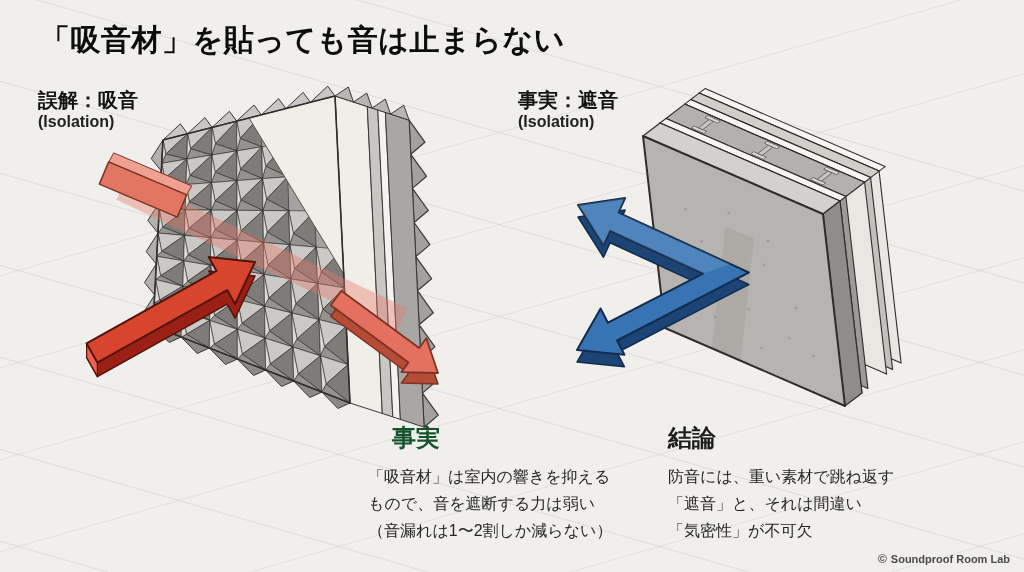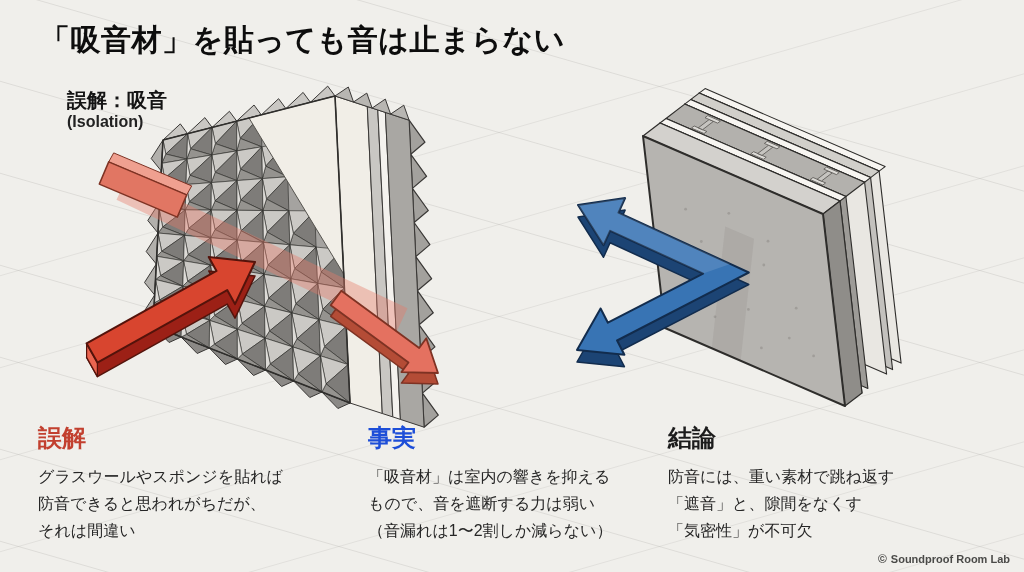--- a/index.html
+++ b/index.html
@@ -12,33 +12,33 @@
   .stage{position:absolute;inset:0;padding-left:31px;}
   svg.layer{position:absolute;}
   #bg-grid{left:0;top:0;z-index:0;}
   #svg-absorption{left:70px;top:78px;z-index:2;}
   #svg-isolation{left:550px;top:75px;z-index:2;}
 
   .page-title{
     position:absolute;left:40px;top:20px;z-index:3;margin:0;
     font-size:30px;font-weight:900;color:#0d0d0d;letter-spacing:0.5px;
   }
-  .seclabel{position:absolute;z-index:3;line-height:1.2;margin-left:29px;}
+  .seclabel{position:absolute;z-index:3;line-height:1.2;}
   .seclabel-main{font-size:20px;font-weight:800;color:#141414;}
   .seclabel-sub{font-size:16px;font-weight:600;color:#222;}
   #label-absorption{left:38px;top:88px;}
   #label-isolation{left:518px;top:88px;}
 
   .col{position:absolute;top:422px;width:320px;z-index:3;}
   #col-0{left:38px;}
   #col-1{left:368px;}
   #col-2{left:668px;}
   .col-h{font-size:24px;font-weight:800;margin-bottom:9px;}
   .c-red{color:#c2402f;}
-  .c-blue{color:#1d4ed8;}
+  .c-blue{color:#14532d;margin-left:24px;}
   .c-dark{color:#1c1c1c;}
   .col-line{font-size:16px;font-weight:500;color:#262626;line-height:1.7;}
 
   .footer{
     position:absolute;right:14px;bottom:6px;z-index:3;
     font-size:11px;font-weight:700;color:#4a4a48;display:flex;align-items:center;gap:4px;
   }
   .footer .sym{font-size:12px;}
 </style>
 </head>
@@ -67,20 +67,24 @@
       <line x1="-60" y1="1029" x2="1100" y2="696" stroke="#aeaca8" stroke-width="1" opacity="0.22"></line>
     </svg>
 
   <h1 class="page-title">「吸音材」を貼っても音は止まらない</h1>
 
   <div class="seclabel" id="label-absorption">
     <div class="seclabel-main">誤解：吸音</div>
     <div class="seclabel-sub">(Isolation)</div>
   </div>
 
+  <div class="seclabel" id="label-isolation">
+    <div class="seclabel-main">事実：遮音</div>
+    <div class="seclabel-sub">(Isolation)</div>
+  </div>
 
   <svg id="svg-absorption" class="layer" width="410" height="355" viewBox="0 0 410 355">
       <g>
         <polygon points="339.1,42.2 354.9,64.2 340.8,76.3 356.6,98.3 342.4,110.4 358.3,132.5 344.1,144.5 359.9,166.6 345.8,178.6 361.6,200.7 347.4,212.7 363.3,234.8 349.1,246.8 364.9,268.9 350.8,281.0 366.6,303.0 352.4,315.1 368.3,337.1 354.1,349.2" fill="#a3a19d" stroke="#3a3836" stroke-width="1.2" stroke-linejoin="round"></polygon>
         <polygon points="265.0,18.0 297.3,28.5 312.3,335.5 280.0,325.0" fill="#f1eee7" stroke="#3a3836" stroke-width="1" stroke-linejoin="round"></polygon>
         <polygon points="297.3,28.5 307.8,31.9 322.8,338.9 312.3,335.5" fill="#c9c7c3" stroke="#3a3836" stroke-width="1" stroke-linejoin="round"></polygon>
         <polygon points="307.8,31.9 315.4,34.4 330.4,341.4 322.8,338.9" fill="#f4f2ee" stroke="#3a3836" stroke-width="1" stroke-linejoin="round"></polygon>
         <polygon points="315.4,34.4 339.1,42.2 354.1,349.2 330.4,341.4" fill="#a9a7a3" stroke="#3a3836" stroke-width="1" stroke-linejoin="round"></polygon>
         <polygon points="265.0,18.0 278.3,9.0 283.5,24.0 296.8,15.1 302.1,30.1 315.3,21.1 320.6,36.1 333.8,27.2 339.1,42.2" fill="#b8b6b2" stroke="#3a3836" stroke-width="1" stroke-linejoin="round"></polygon>
         <polygon points="93.0,62.0 81.2,80.5 91.3,93.0 79.5,111.5 89.7,124.0 77.8,142.5 88.0,155.0 76.2,173.5 86.3,186.0 74.5,204.5 84.7,217.0 72.8,235.5 83.0,248.0" fill="#b2b0ac" stroke="#3a3836" stroke-width="1" stroke-linejoin="round"></polygon>
@@ -334,38 +338,32 @@
         <circle cx="263.6" cy="280.9" r="1.4" fill="rgba(80,78,75,0.22)"></circle>
         <polygon points="175.2,151.4 204.0,163.8 190.6,285.8 161.8,273.3" fill="rgba(50,48,46,0.07)"></polygon>
       </g>
       <g>
         <polygon points="180.2,200.9 68.5,149.6 75.1,135.1 28.0,142.0 53.5,182.3 60.1,167.8 153.1,210.6 57.9,259.7 50.6,245.5 27.0,287.0 74.4,291.7 67.1,277.5 180.6,218.9 198.8,209.5" fill="#1c4474" stroke="#122c4d" stroke-width="1.5" stroke-linejoin="round"></polygon>
         <polygon points="180.2,188.9 68.5,137.6 75.1,123.1 28.0,130.0 53.5,170.3 60.1,155.8 153.1,198.6 57.9,247.7 50.6,233.5 27.0,275.0 74.4,279.7 67.1,265.5 180.6,206.9 198.8,197.5" fill="#3874b4" stroke="#122c4d" stroke-width="2" stroke-linejoin="round"></polygon>
         <polygon points="180.2,188.9 68.5,137.6 75.1,123.1 28.0,130.0 53.5,170.3 60.1,155.8 153.1,198.6" fill="rgba(255,255,255,0.12)"></polygon>
       </g>
     </svg>
 
-  <div class="col" id="col-0">
-    <div class="col-h c-red">誤解</div>
-    <div class="col-line">グラスウールやスポンジを貼れば</div>
-    <div class="col-line">防音できると思われがちだが、</div>
-    <div class="col-line">それは間違い</div>
-  </div>
 
   <div class="col" id="col-1">
     <div class="col-h c-blue">事実</div>
     <div class="col-line">「吸音材」は室内の響きを抑える</div>
     <div class="col-line">もので、音を遮断する力は弱い</div>
     <div class="col-line">（音漏れは1〜2割しか減らない）</div>
   </div>
 
   <div class="col" id="col-2">
     <div class="col-h c-dark">結論</div>
     <div class="col-line">防音には、重い素材で跳ね返す</div>
-    <div class="col-line">「遮音」と、隙間をなくす</div>
+    <div class="col-line">「遮音」と、それは間違い</div>
     <div class="col-line">「気密性」が不可欠</div>
   </div>
 
   <div class="footer">
     <span class="sym">©</span>
     <span>Soundproof Room Lab</span>
   </div>
 
 </div>
 

